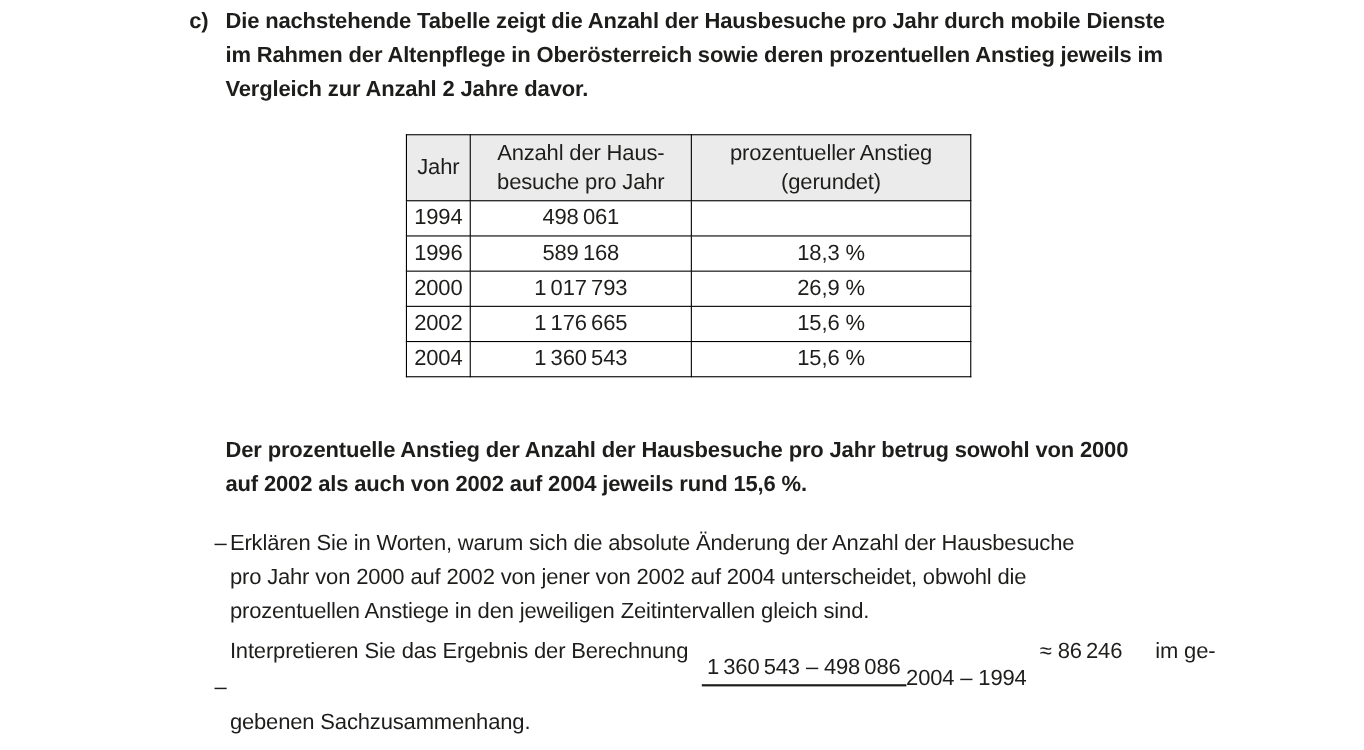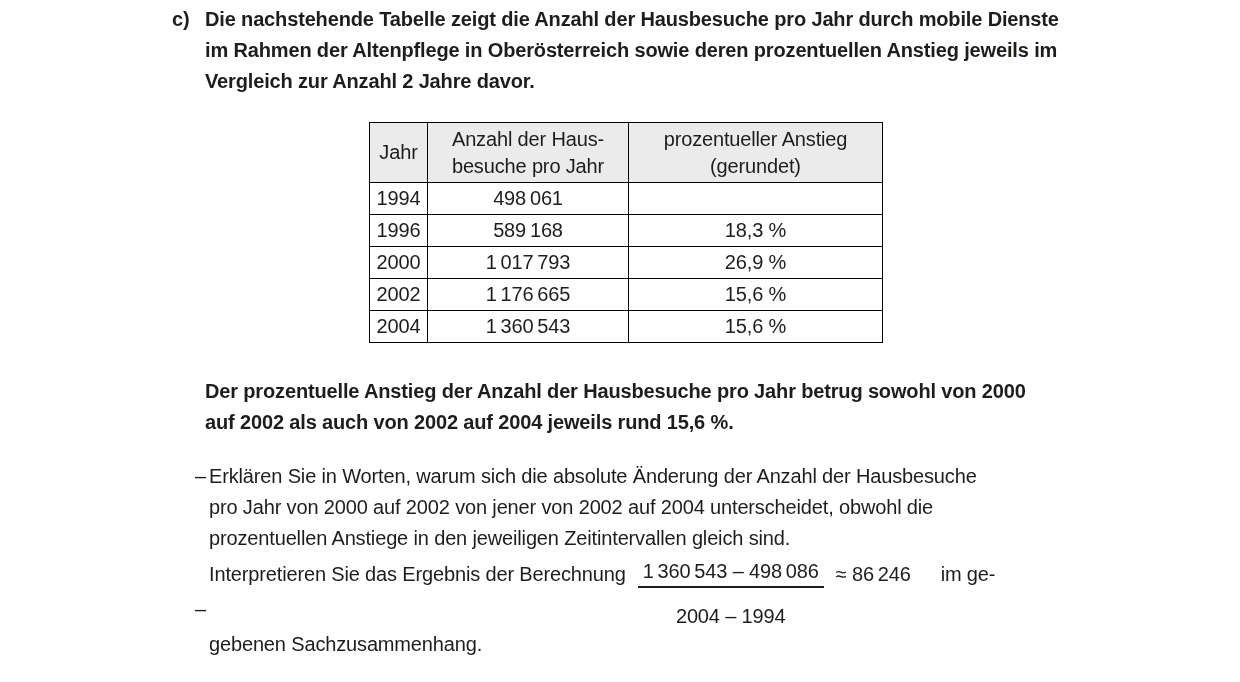--- a/index.html
+++ b/index.html
@@ -49,21 +49,21 @@
     text-align: center;
     padding: 0;
   }
   th.col-year { width: 58px; }
   th.col-visits { width: 201px; }
   th.col-increase { width: 254px; }
   table.data-table th { height: 60px; }
   table.data-table td { height: 32px; }
   .hline { display: block; }
 
-  .note { margin-top: 33px; }
+  .note { margin-top: 51px; }
 
   
   .bullet {
     display: flex;
     margin-left: -10px;
     margin-top: 23px;
   }
   .dash {
     width: 14px;
     flex: none;
@@ -77,24 +77,24 @@
     gap: 10px;
     min-height: 54px;
   }
   .formula-bullet .dash {
     display: flex;
     align-items: center;
     min-height: 54px;
   }
   .fraction {
     display: inline-flex;
-    flex-direction: column;
+    flex-direction: row;
     align-items: center;
     line-height: 25px;
-    margin: 0 2px;
+    margin: 12px 2px;
   }
   .fraction .num {
     border-bottom: 2px solid #1d1d1b;
     padding: 0 5px 2px 5px;
   }
   .fraction .den { padding-top: 16px; }
   .approx { margin-right: 20px; }
 </style>
 </head>
 <body>

